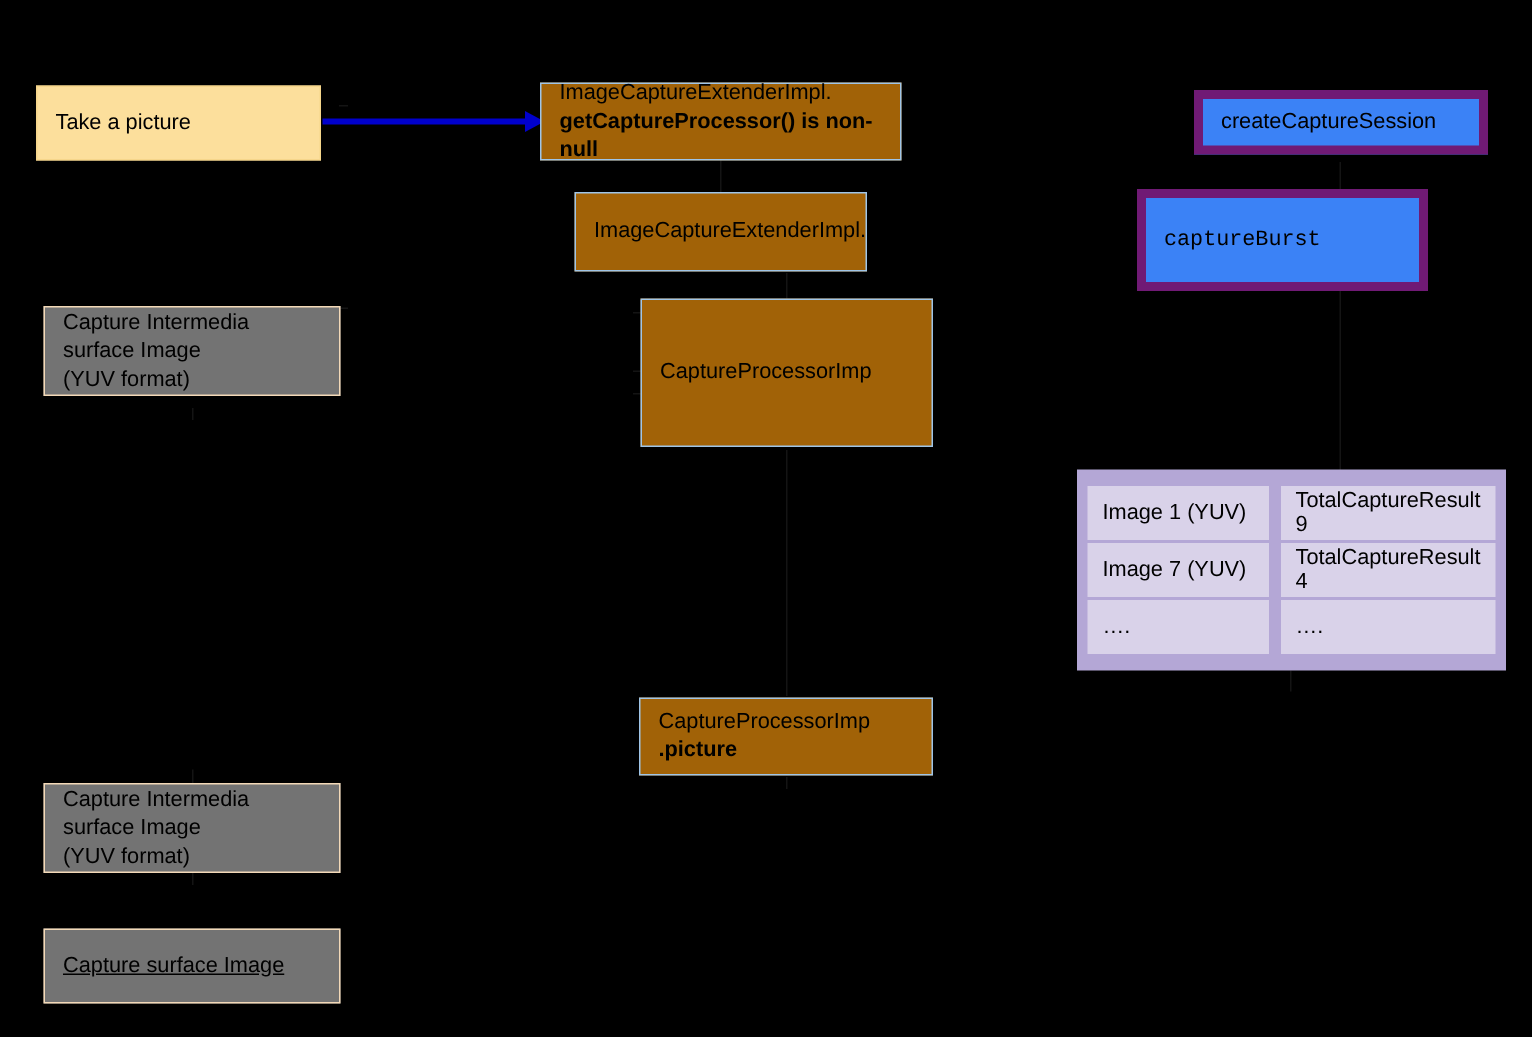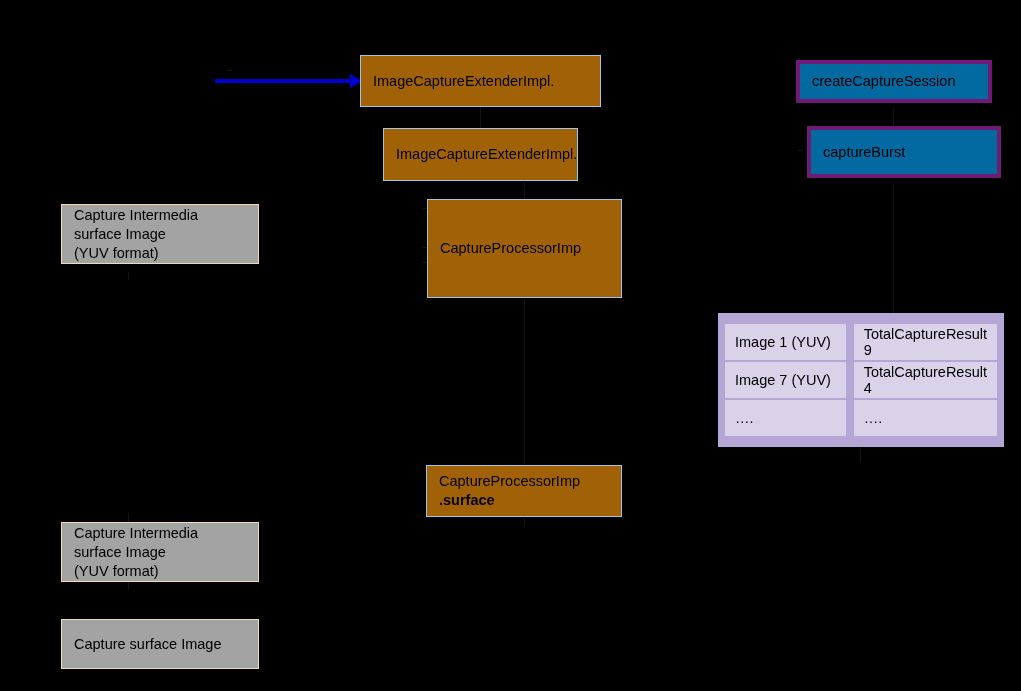--- a/index.html
+++ b/index.html
@@ -32,35 +32,34 @@
     font-size: 14.5px;
     line-height: 19px;
     color: #000000;
     padding: 0 12px;
     white-space: pre-line;
   }
   .node .ln { display: block; }
   .node .bold { font-weight: bold; }
 
   .n-yellow {
-    background: #a3a3a3;
+    background: #737373;
     border: 1px solid #f3d9b8;
-    margin-left: 32px;
   }
   .n-yellow-strong {
     background: #fcdf9c;
     border: 1px solid #f6d68b;
   }
   .n-blue {
     background: #a16207;
     border: 1px solid #9fc5e8;
   }
   .n-green {
-    background: #0369a1;
-    border: 4px solid #701a75;
+    background: #3b82f6;
+    border: 6px solid #701a75;
   }
 
   
   .table-group {
     position: absolute;
     background: #b4a7d6;
     box-sizing: border-box;
     padding: 6px 7px;
     display: flex;
     gap: 8px;
@@ -119,62 +118,66 @@
   <div class="connector" style="left:128px; top:272px; width:1px; height:8px;"></div>
   <div class="connector" style="left:128px; top:513px; width:1px; height:10px;"></div>
   <div class="connector" style="left:128px; top:580px; width:1px; height:10px;"></div>
   <div class="connector" style="left:524px; top:518px; width:1px; height:8px;"></div>
   <div class="connector" style="left:226px; top:205px; width:6px; height:1px;"></div>
   <div class="connector" style="left:798px; top:150px; width:5px; height:1px;"></div>
   <div class="connector" style="left:422px; top:208px; width:6px; height:1px;"></div>
   <div class="connector" style="left:422px; top:247px; width:6px; height:1px;"></div>
   <div class="connector" style="left:422px; top:262px; width:6px; height:1px;"></div>
 
+  <div class="node n-yellow-strong" style="left:24px; top:57px; width:190px; height:50px;">
+    <span class="ln">Take a picture</span>
+  </div>
 
   <div class="arrow-line" style="left:215px; top:79px; width:142px; height:4px;"></div>
   <div class="arrow-head" style="left:350px; top:74px;"></div>
 
   <div class="node n-blue" style="left:360px; top:55px; width:241px; height:52px;">
     <span class="ln">ImageCaptureExtenderImpl.</span>
+    <span class="ln bold">getCaptureProcessor() is non-null</span>
   </div>
 
   <div class="node n-blue" style="left:383px; top:128px; width:195px; height:53px;">
     <span class="ln">ImageCaptureExtenderImpl.</span>
   </div>
 
   <div class="node n-blue" style="left:427px; top:199px; width:195px; height:99px;">
     <span class="ln">CaptureProcessorImp</span>
   </div>
 
   <div class="node n-blue" style="left:426px; top:465px; width:196px; height:52px;">
     <span class="ln">CaptureProcessorImp</span>
-    <span class="ln bold">.surface</span>
+    <span class="ln bold">.picture</span>
   </div>
 
   <div class="node n-green" style="left:796px; top:60px; width:196px; height:43px;">
     <span class="ln">createCaptureSession</span>
   </div>
 
-  <div class="node n-green" style="left:807px; top:126px; width:194px; height:52px;">
+  <div class="node n-green" style="left:758px; top:126px; width:194px; height:68px;font-family:Liberation Mono, monospace;">
     <span class="ln">captureBurst</span>
   </div>
 
   <div class="node n-yellow" style="left:29px; top:204px; width:198px; height:60px;">
     <span class="ln">Capture Intermedia</span>
     <span class="ln">surface Image</span>
     <span class="ln">(YUV format)</span>
   </div>
 
   <div class="node n-yellow" style="left:29px; top:522px; width:198px; height:60px;">
     <span class="ln">Capture Intermedia</span>
     <span class="ln">surface Image</span>
     <span class="ln">(YUV format)</span>
   </div>
 
-  <div class="node n-yellow" style="left:29px; top:619px; width:198px; height:50px;">
+  <div class="node n-yellow" style="left:29px; top:619px; width:198px; height:50px;text-decoration:underline;">
     <span class="ln">Capture surface Image</span>
   </div>
 
   <div class="table-group" style="left:718px; top:313px; width:286px; height:134px;">
     <div class="table-col">
       <div class="table-cell">Image 1 (YUV)</div>
       <div class="table-cell">Image 7 (YUV)</div>
       <div class="table-cell">….</div>
     </div>
     <div class="table-col">

